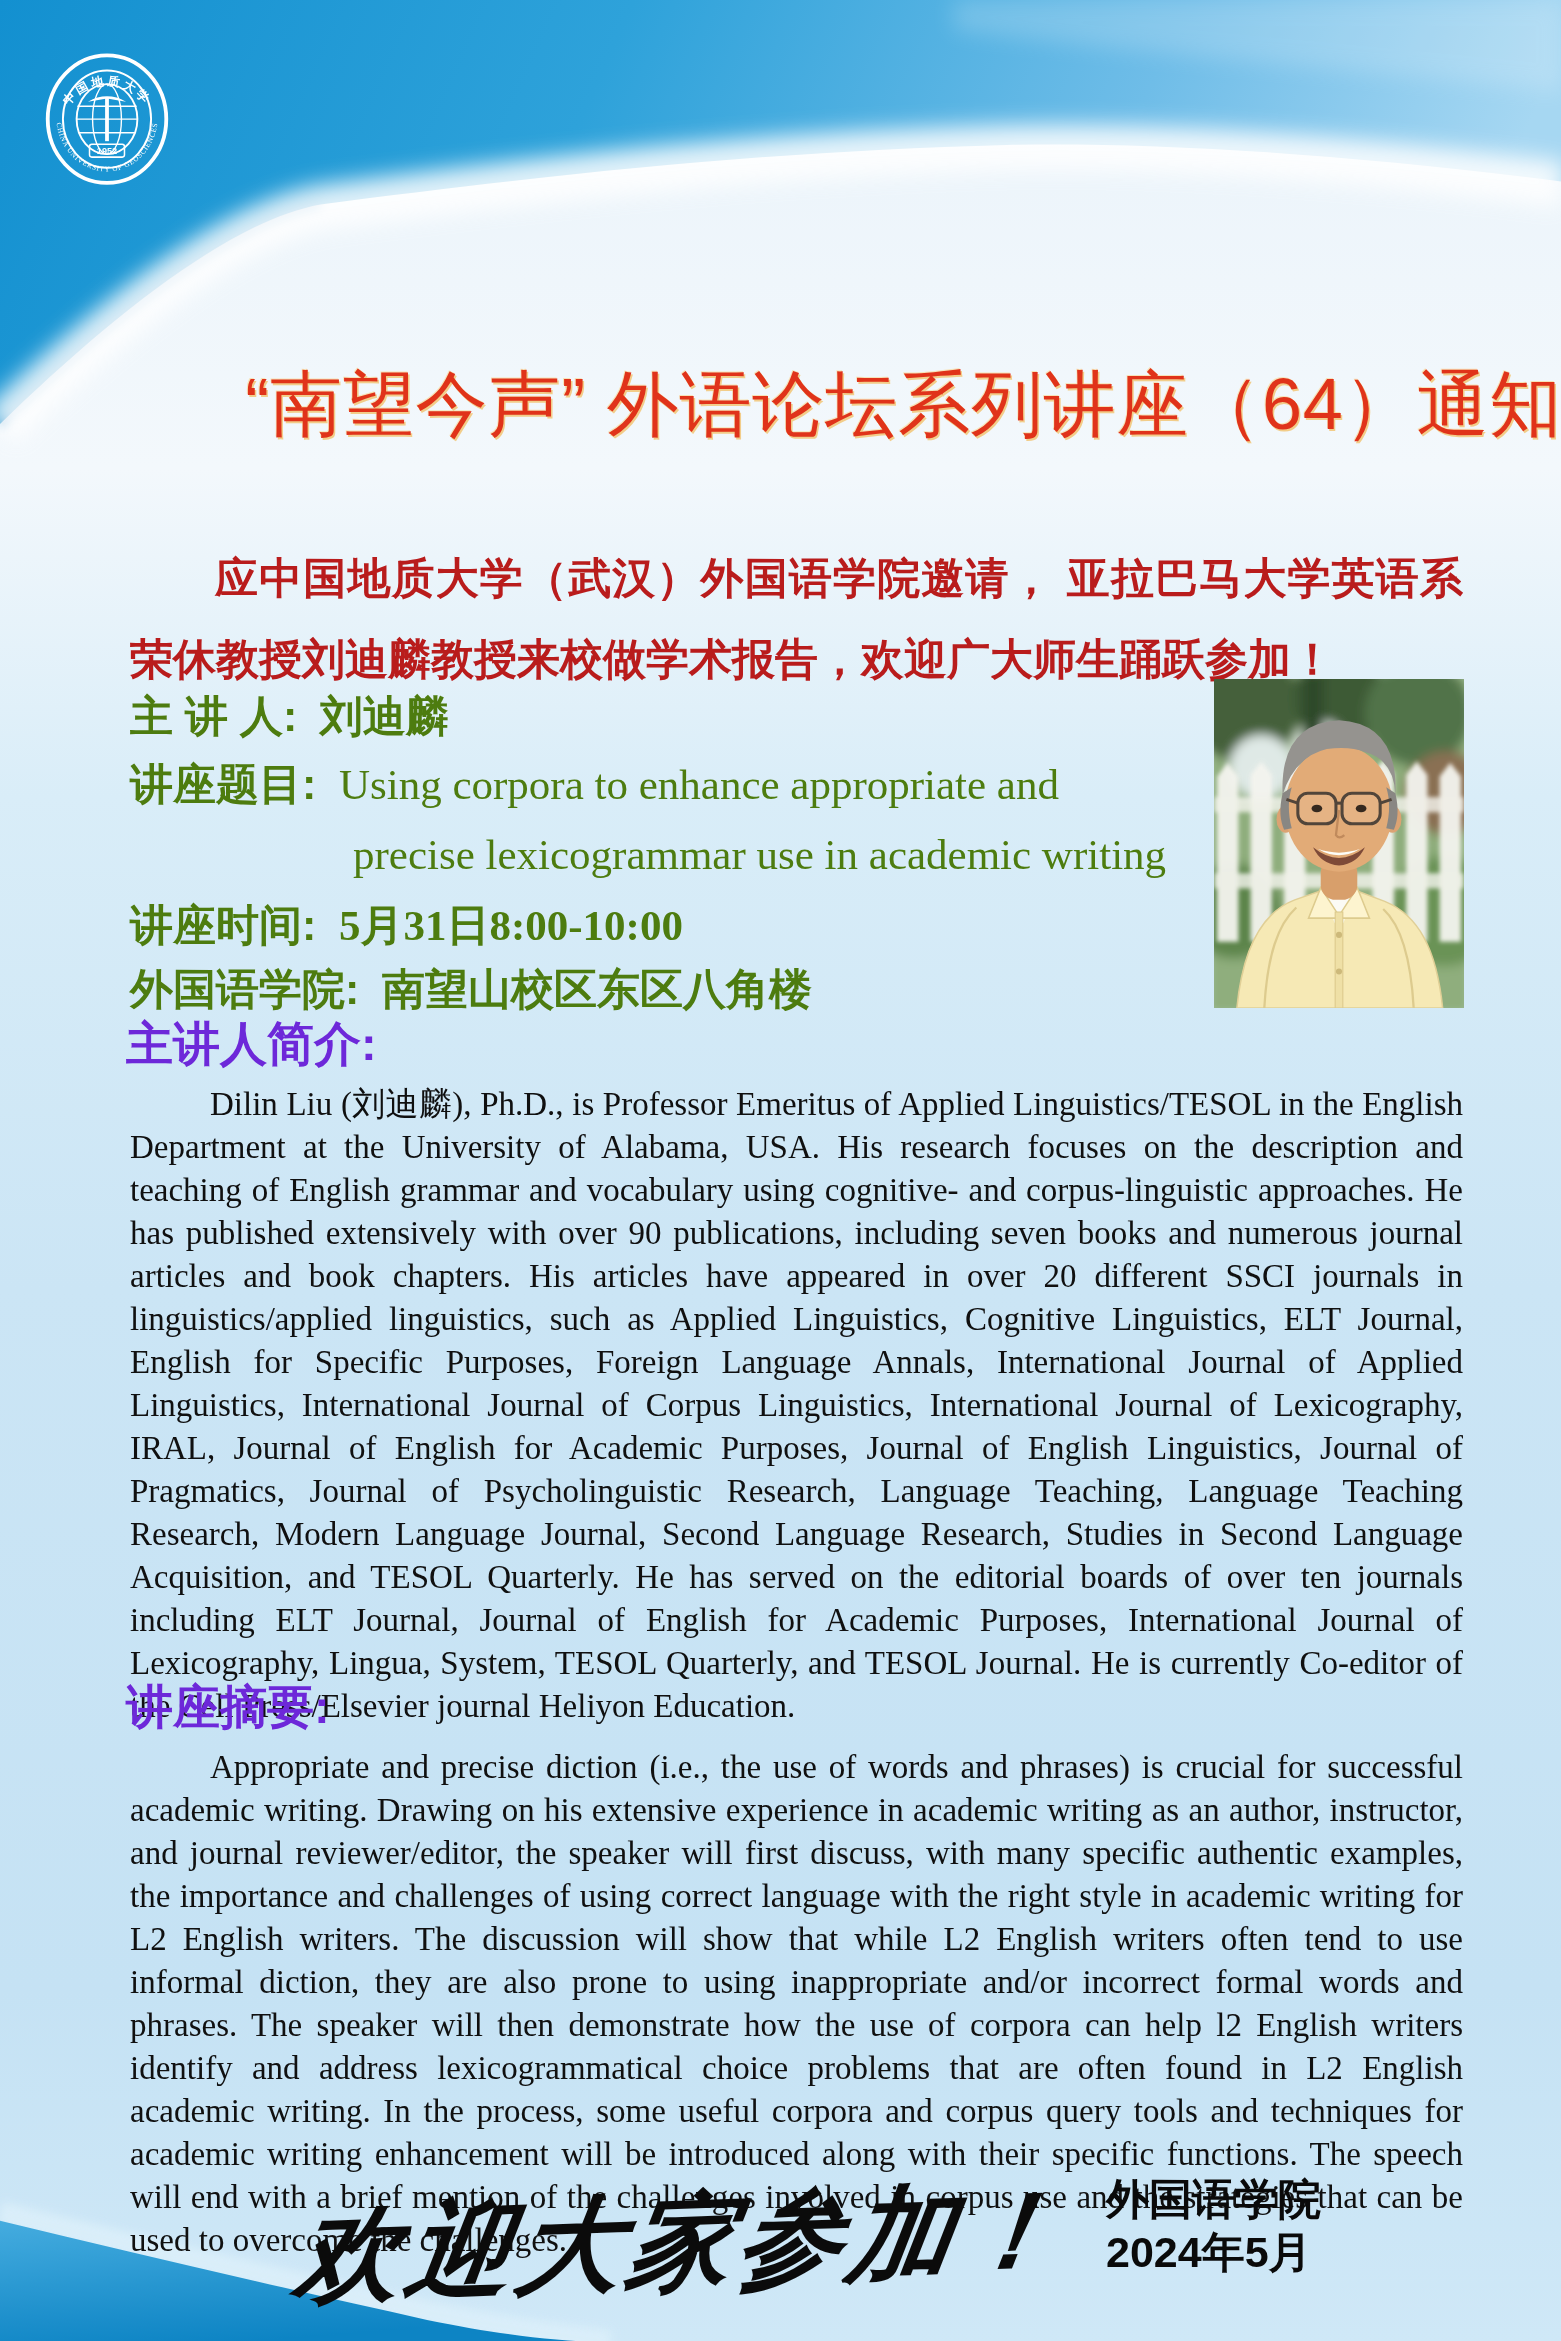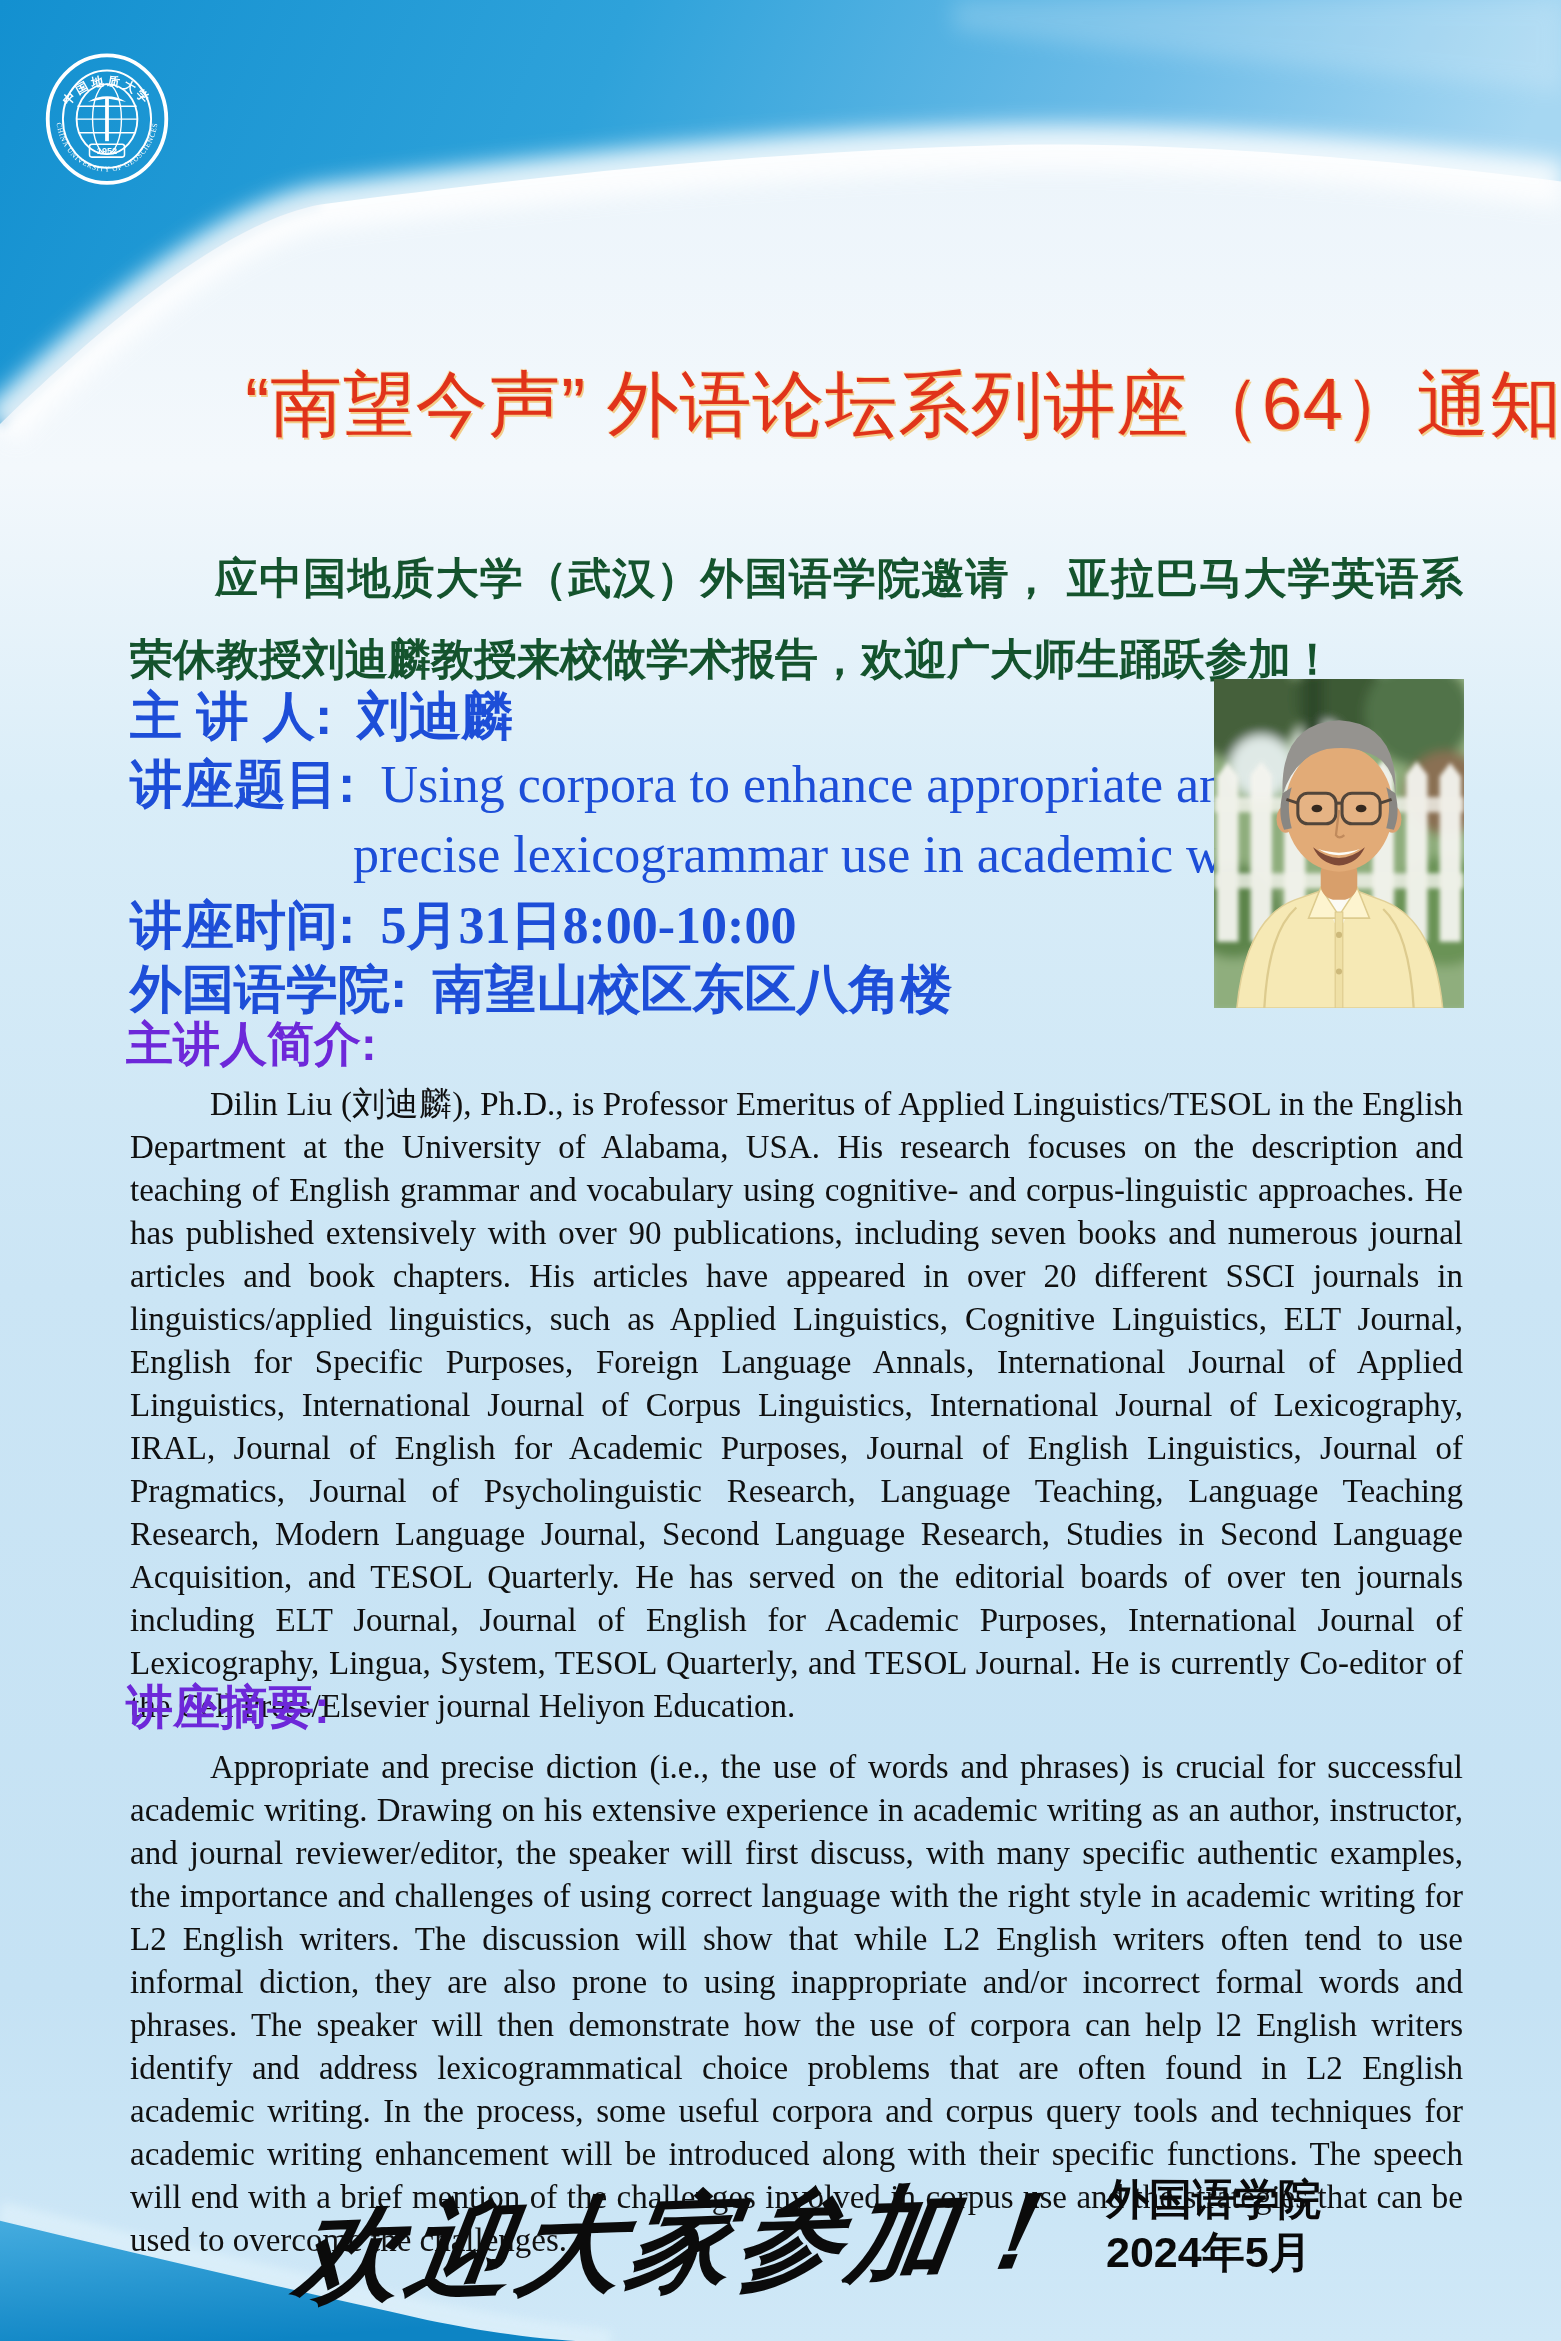--- a/index.html
+++ b/index.html
@@ -27,24 +27,24 @@
   .title{
     left:0;top:357px;width:1562px;text-align:right;
     font-size:72px;font-weight:400;color:#e0331a;letter-spacing:0.8px;
     text-shadow:1.5px 1.5px 0 #f2cd8a, -0.8px -0.8px 0 #f7e3b9;
     white-space:nowrap;
   }
 
   
   .intro{
     left:130px;top:538px;width:1333px;
-    font-size:43px;font-weight:700;color:#14532d;line-height:81px;
+    font-size:43px;font-weight:700;color:#b91c1c;line-height:81px;
     text-indent:85px;text-align:justify;
   }
-  .row{left:130px;white-space:nowrap;font-size:52px;color:#1d4ed8;line-height:55px;}
+  .row{left:130px;white-space:nowrap;font-size:43px;color:#4d7c0f;line-height:55px;}
   .row .lab{font-weight:800;}
   .row .val-cn{font-weight:800;margin-left:10.7px;}
   .row .val-en{font-family:"Liberation Serif",serif;font-weight:400;margin-left:10.7px;text-align:right;}
   .row .val-mix{font-family:"Liberation Serif",serif;font-weight:600;margin-left:10.7px;}
   .r-speaker{top:689px;}
   .r-topic1{top:757px;}
   .r-topic2{top:827px;left:337px;}
   .r-time{top:898px;}
   .r-venue{top:962px;}
 

